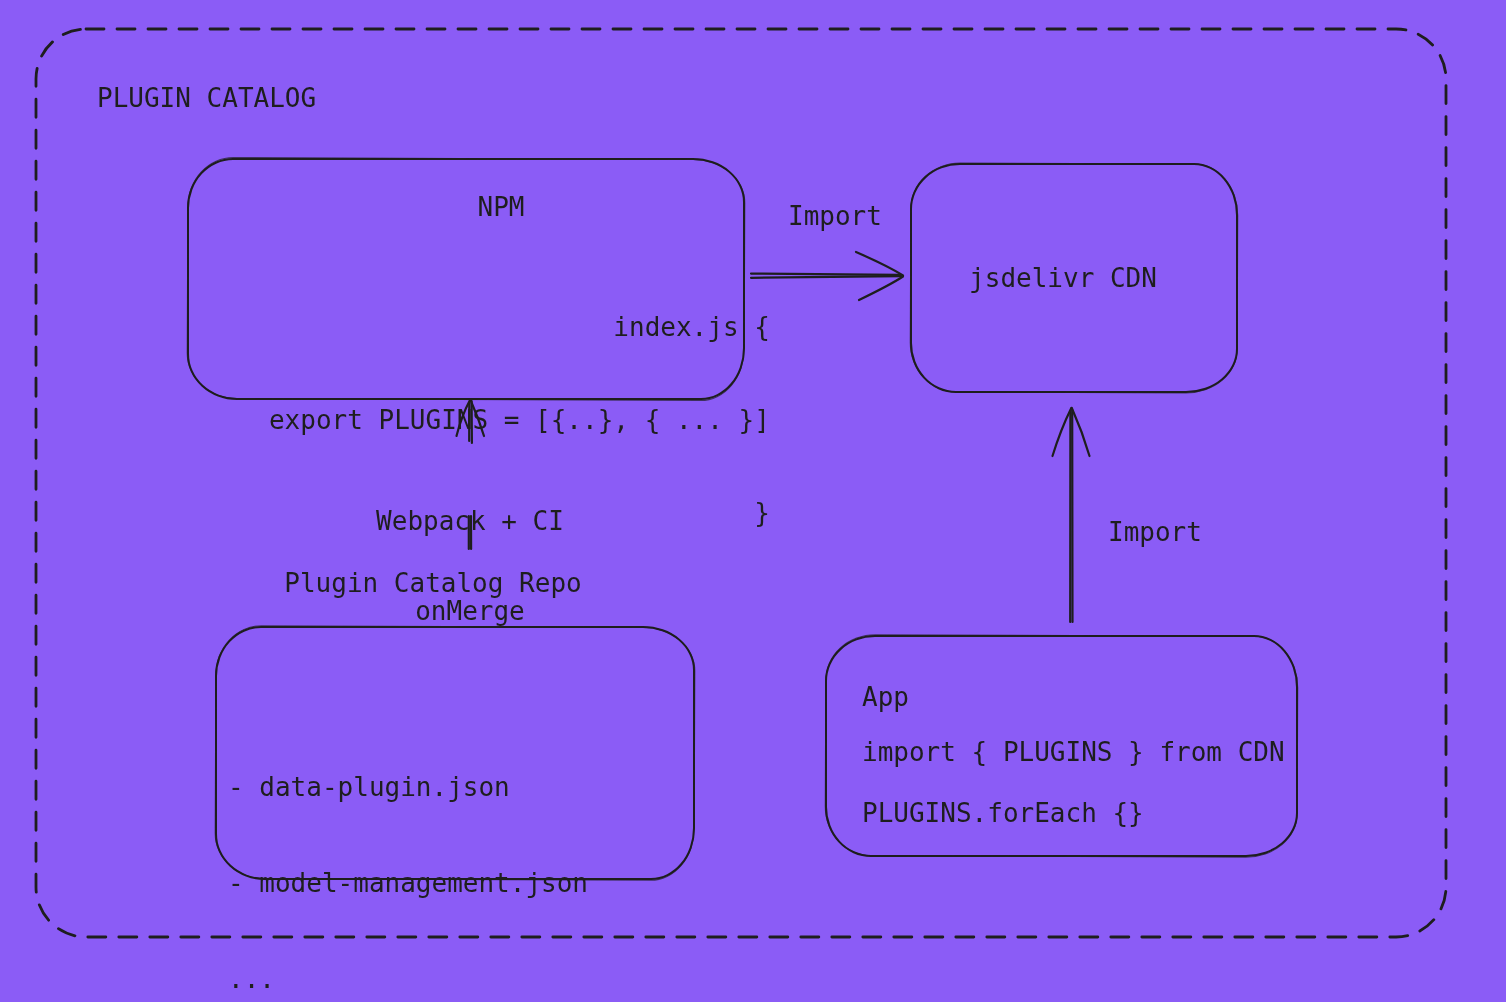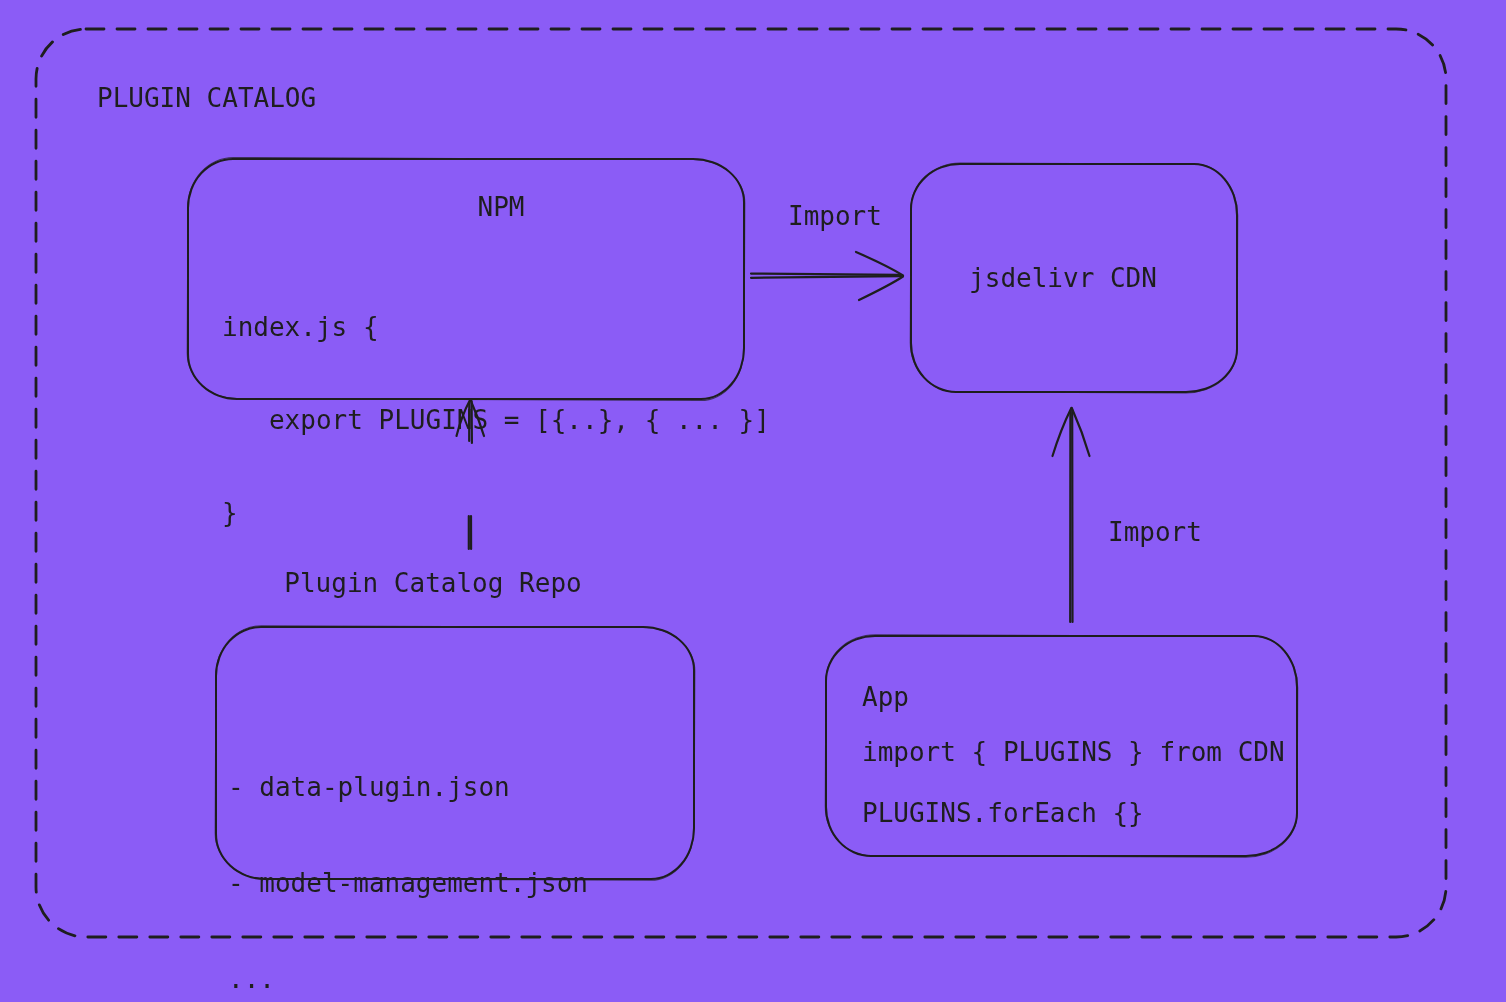--- a/index.html
+++ b/index.html
@@ -39,21 +39,21 @@
   .r2 { border-radius: 50px 44px 52px 46px / 46px 52px 44px 50px; }
 
   .txt {
     position: absolute;
     font-size: 26px;
     line-height: 32px;
     color: var(--ink);
     white-space: pre;
   }
   .center { text-align: center; }
-  .code { line-height: 31px; }
+  .code { line-height: 31px; text-align: right; }
   .files { line-height: 32px; }
   .lbl { line-height: 30px; }
 </style>
 </head>
 <body>
 
 <div class="canvas">
 
   <svg class="layer stroke" width="1506" height="1002" viewBox="0 0 1506 1002">
     <rect x="36" y="29" width="1410" height="908" rx="50" ry="50" stroke-width="2.8" stroke-dasharray="18 13"></rect>
@@ -90,20 +90,24 @@
     <div>index.js {</div>
     <div>   export PLUGINS = [{..}, { ... }]</div>
     <div>}</div>
   </div>
 
   <div class="txt" style="left:788px; top:200px;">Import</div>
 
   <div class="sketch-box r2" style="left:910px; top:163px; width:328px; height:230px;"></div>
   <div class="txt center" style="left:899px; top:262px; width:328px;">jsdelivr CDN</div>
 
+  <div class="txt center lbl" style="left:270px; top:446px; width:400px;">
+    <div>Webpack + CI</div>
+    <div>onMerge</div>
+  </div>
 
   <div class="txt center" style="left:183px; top:567px; width:500px;">Plugin Catalog Repo</div>
   <div class="sketch-box r1" style="left:215px; top:626px; width:480px; height:254px;"></div>
   <div class="txt files" style="left:228px; top:707px;">
     <div>- data-plugin.json</div>
     <div>- model-management.json</div>
     <div>...</div>
   </div>
 
   <div class="txt" style="left:1108px; top:516px;">Import</div>

